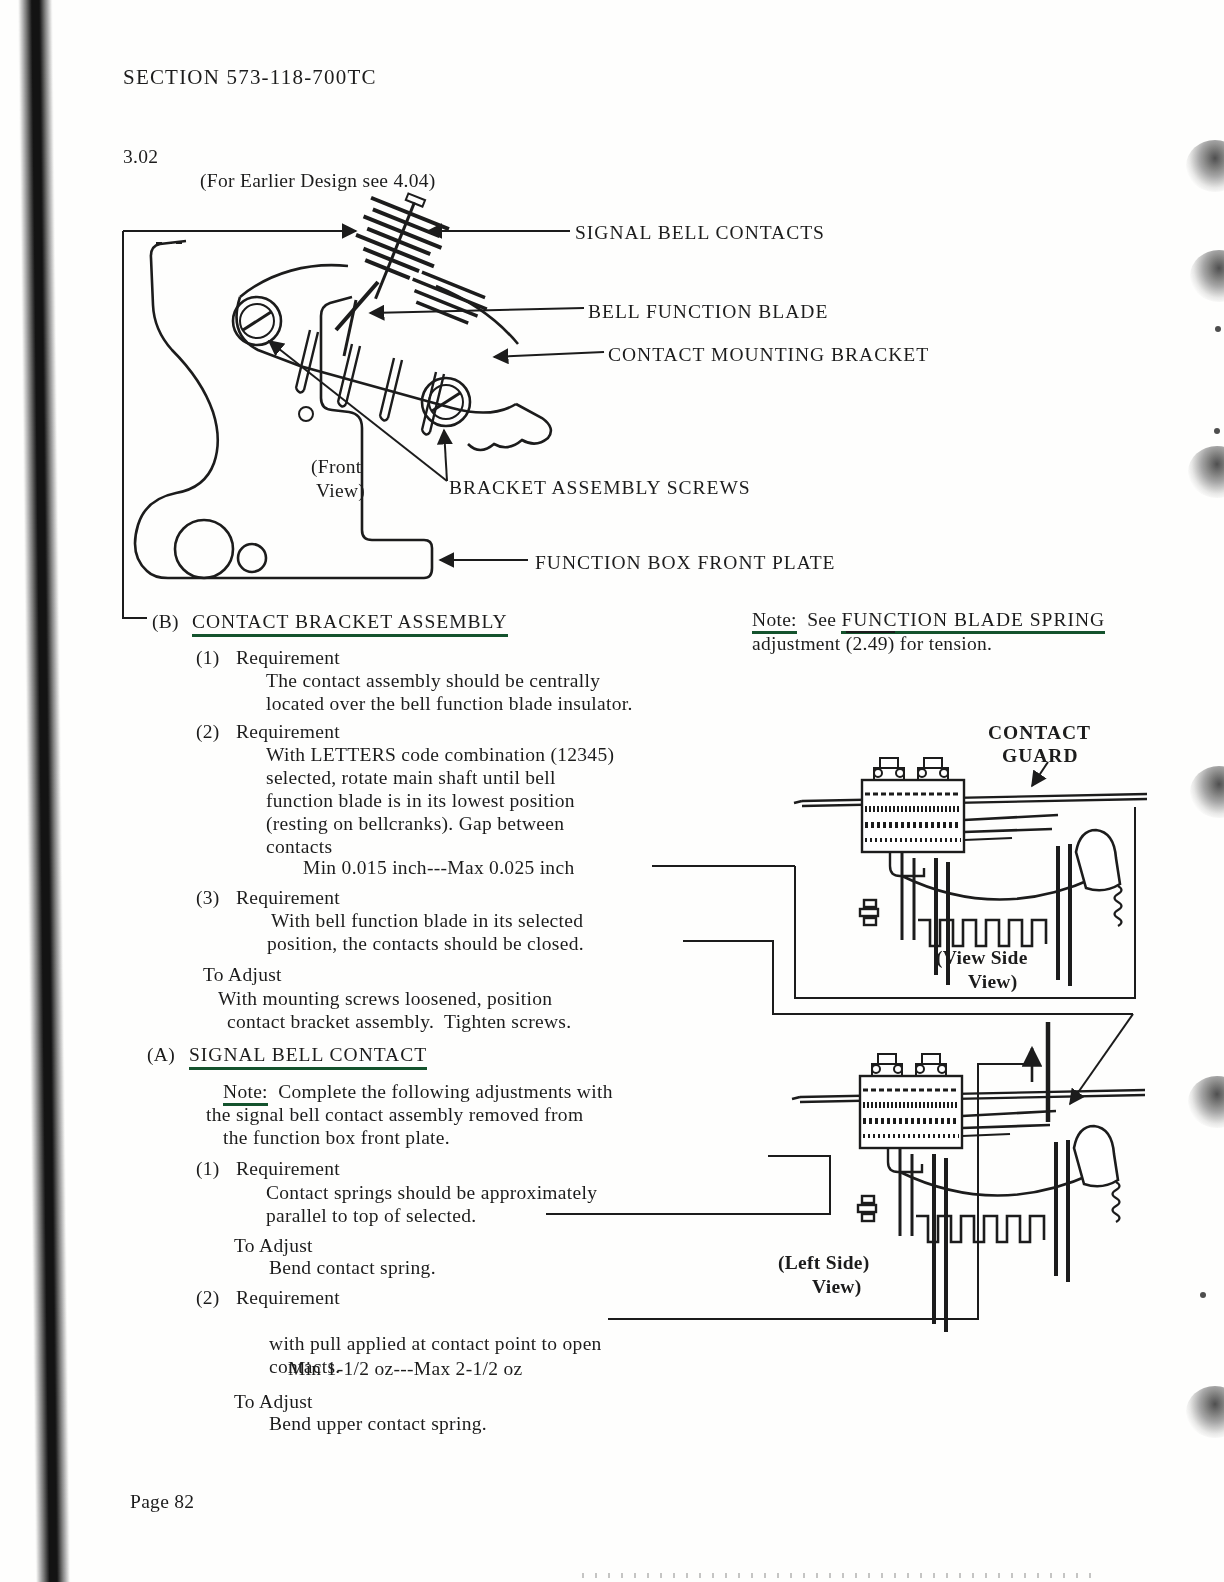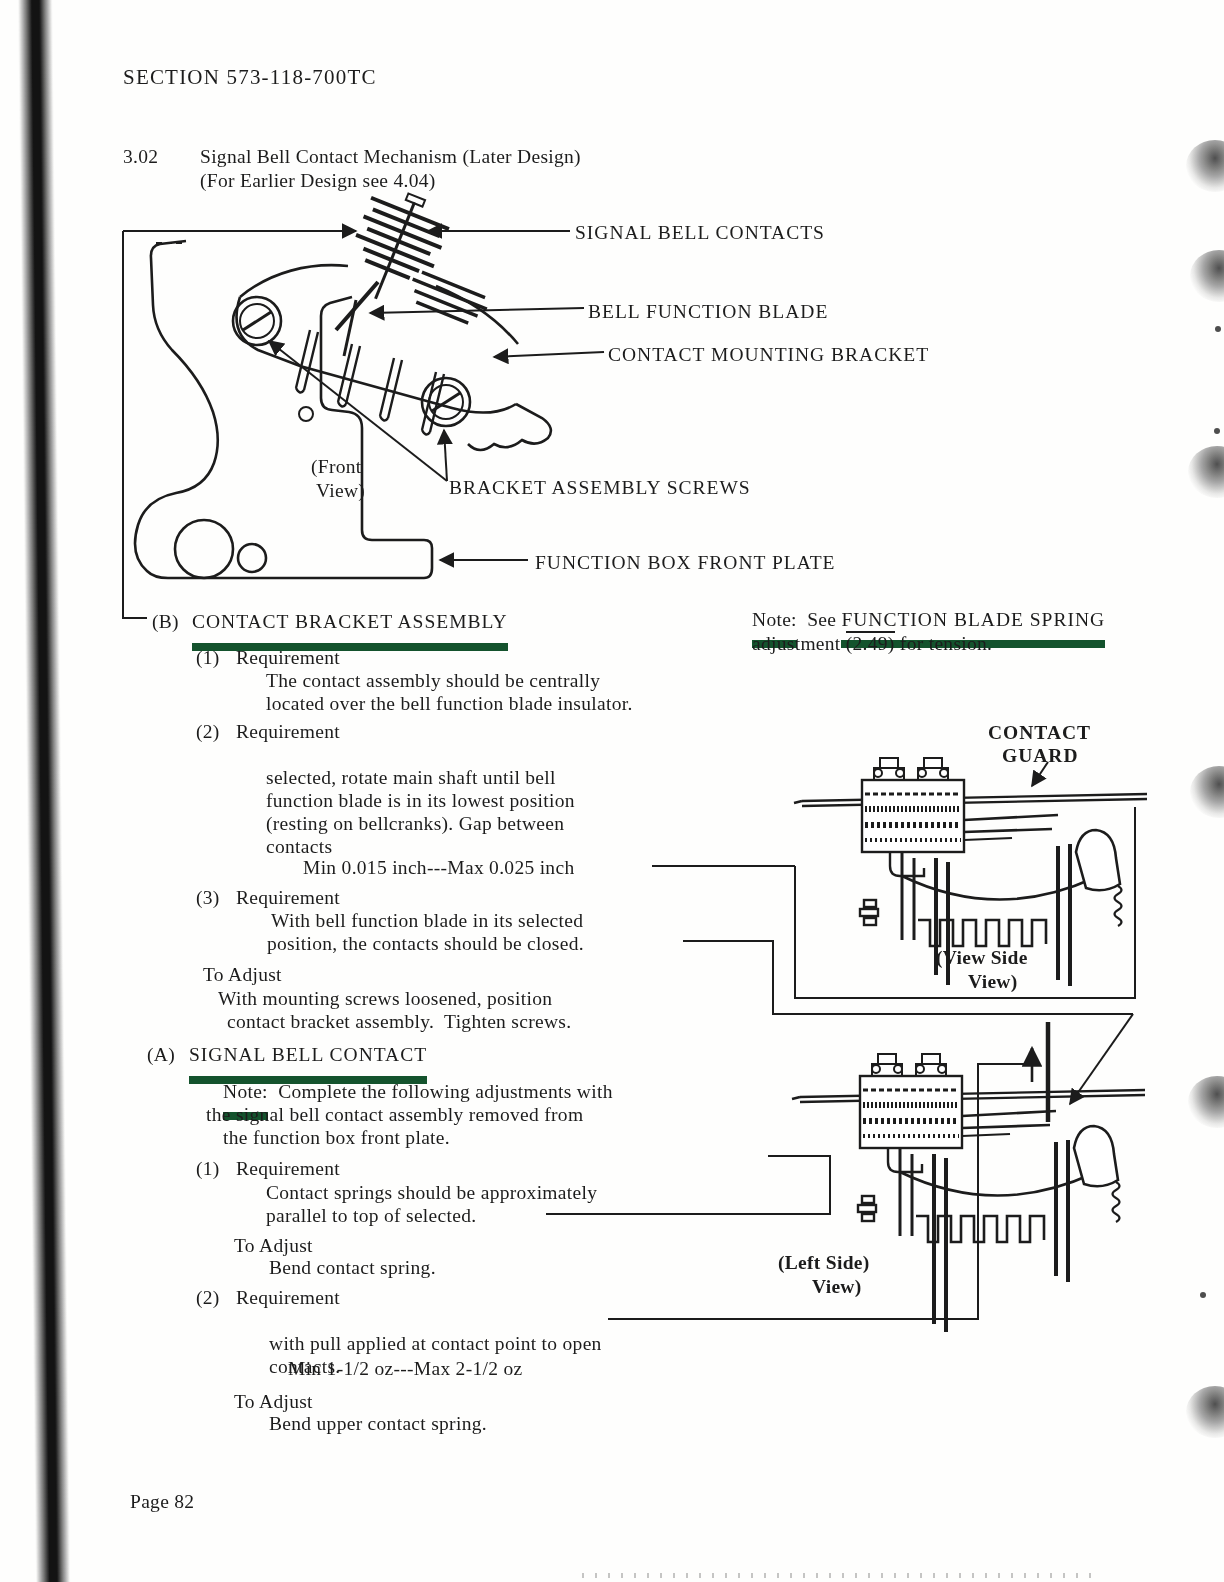--- a/index.html
+++ b/index.html
@@ -1,21 +1,21 @@
 <!DOCTYPE html>
 <html><head>
 <meta charset="utf-8">
 <style>
   html,body{margin:0;padding:0;background:#e8e8e8;}
   .page{position:relative;width:1224px;height:1582px;background:#fefefdff;overflow:hidden;
         font-family:Liberation Serif, serif;color:#1c1c1c;}
   .t{position:absolute;white-space:pre;font-size:19.5px;line-height:23px;letter-spacing:.3px;}
   .caps{letter-spacing:1px;}
   .hdr{font-size:21px;letter-spacing:1.2px;}
-  .u{border-bottom:8px solid #14532d;padding-bottom:10px;}
+  .u{border-bottom:3px solid #14532d;padding-bottom:1px;}
   .ol{border-top:2px solid #1c1c1c;}
   .bold{font-weight:bold;}
   svg.overlay{position:absolute;left:0;top:0;pointer-events:none;}
   
   .leftbar{position:absolute;left:18px;top:-12px;width:34px;height:1620px;
      background:linear-gradient(to right, rgba(20,20,20,0) 0%, rgba(20,20,20,.55) 22%, #131313 40%, #131313 62%, rgba(20,20,20,.5) 80%, rgba(20,20,20,0) 100%);
      transform:rotate(-0.65deg);transform-origin:top center;filter:blur(.4px);}
   .smudge{position:absolute;width:58px;height:52px;border-radius:50%;
      background:radial-gradient(ellipse at 50% 35%, rgba(35,35,35,.8) 0%, rgba(60,60,60,.45) 38%, rgba(110,110,110,.15) 62%, rgba(0,0,0,0) 75%);
      filter:blur(.6px);}
@@ -174,21 +174,20 @@
 
       <path d="M546,1214 H830 V1156 H768"></path>
 
       <path d="M608,1319 H978 V1064 H1024"></path>
     </g>
   </svg>
 
   <div class="t hdr" style="left:123px;top:66px;">SECTION 573-118-700TC</div>
 
   <div class="t" style="left:123px;top:145px;">3.02</div>
-  <div class="t" style="left:200px;top:145px;">Signal Bell Contact Mechanism (Later Design)</div>
   <div class="t" style="left:200px;top:169px;">(For Earlier Design see 4.04)</div>
 
   <div class="t caps" style="left:575px;top:221px;">SIGNAL BELL CONTACTS</div>
   <div class="t caps" style="left:588px;top:300px;">BELL FUNCTION BLADE</div>
   <div class="t caps" style="left:608px;top:343px;">CONTACT MOUNTING BRACKET</div>
   <div class="t" style="left:311px;top:455px;">(Front</div>
   <div class="t" style="left:316px;top:479px;">View)</div>
   <div class="t caps" style="left:449px;top:476px;">BRACKET ASSEMBLY SCREWS</div>
   <div class="t caps" style="left:535px;top:551px;">FUNCTION BOX FRONT PLATE</div>
 
@@ -198,20 +197,21 @@
   <div class="t" style="left:752px;top:608px;"><span class="u">Note:</span><span>  </span><span>See</span><span> </span><span class="u caps">FUNCTION BLADE SPRING</span></div>
   <div class="t" style="left:752px;top:632px;"><span>adjustment </span><span class="ol">(2.49)</span><span> for tension.</span></div>
 
   <div class="t" style="left:196px;top:646px;">(1)</div>
   <div class="t" style="left:236px;top:646px;">Requirement</div>
   <div class="t" style="left:266px;top:669px;">The contact assembly should be centrally</div>
   <div class="t" style="left:266px;top:692px;">located over the bell function blade insulator.</div>
 
   <div class="t" style="left:196px;top:720px;">(2)</div>
   <div class="t" style="left:236px;top:720px;">Requirement</div>
+  <div class="t" style="left:266px;top:743px;">With LETTERS code combination (12345)</div>
   <div class="t" style="left:266px;top:766px;">selected, rotate main shaft until bell</div>
   <div class="t" style="left:266px;top:789px;">function blade is in its lowest position</div>
   <div class="t" style="left:266px;top:812px;">(resting on bellcranks). Gap between</div>
   <div class="t" style="left:266px;top:835px;">contacts</div>
   <div class="t" style="left:303px;top:856px;">Min 0.015 inch---Max 0.025 inch</div>
 
   <div class="t" style="left:196px;top:886px;">(3)</div>
   <div class="t" style="left:236px;top:886px;">Requirement</div>
   <div class="t" style="left:271px;top:909px;">With bell function blade in its selected</div>
   <div class="t" style="left:267px;top:932px;">position, the contacts should be closed.</div>

